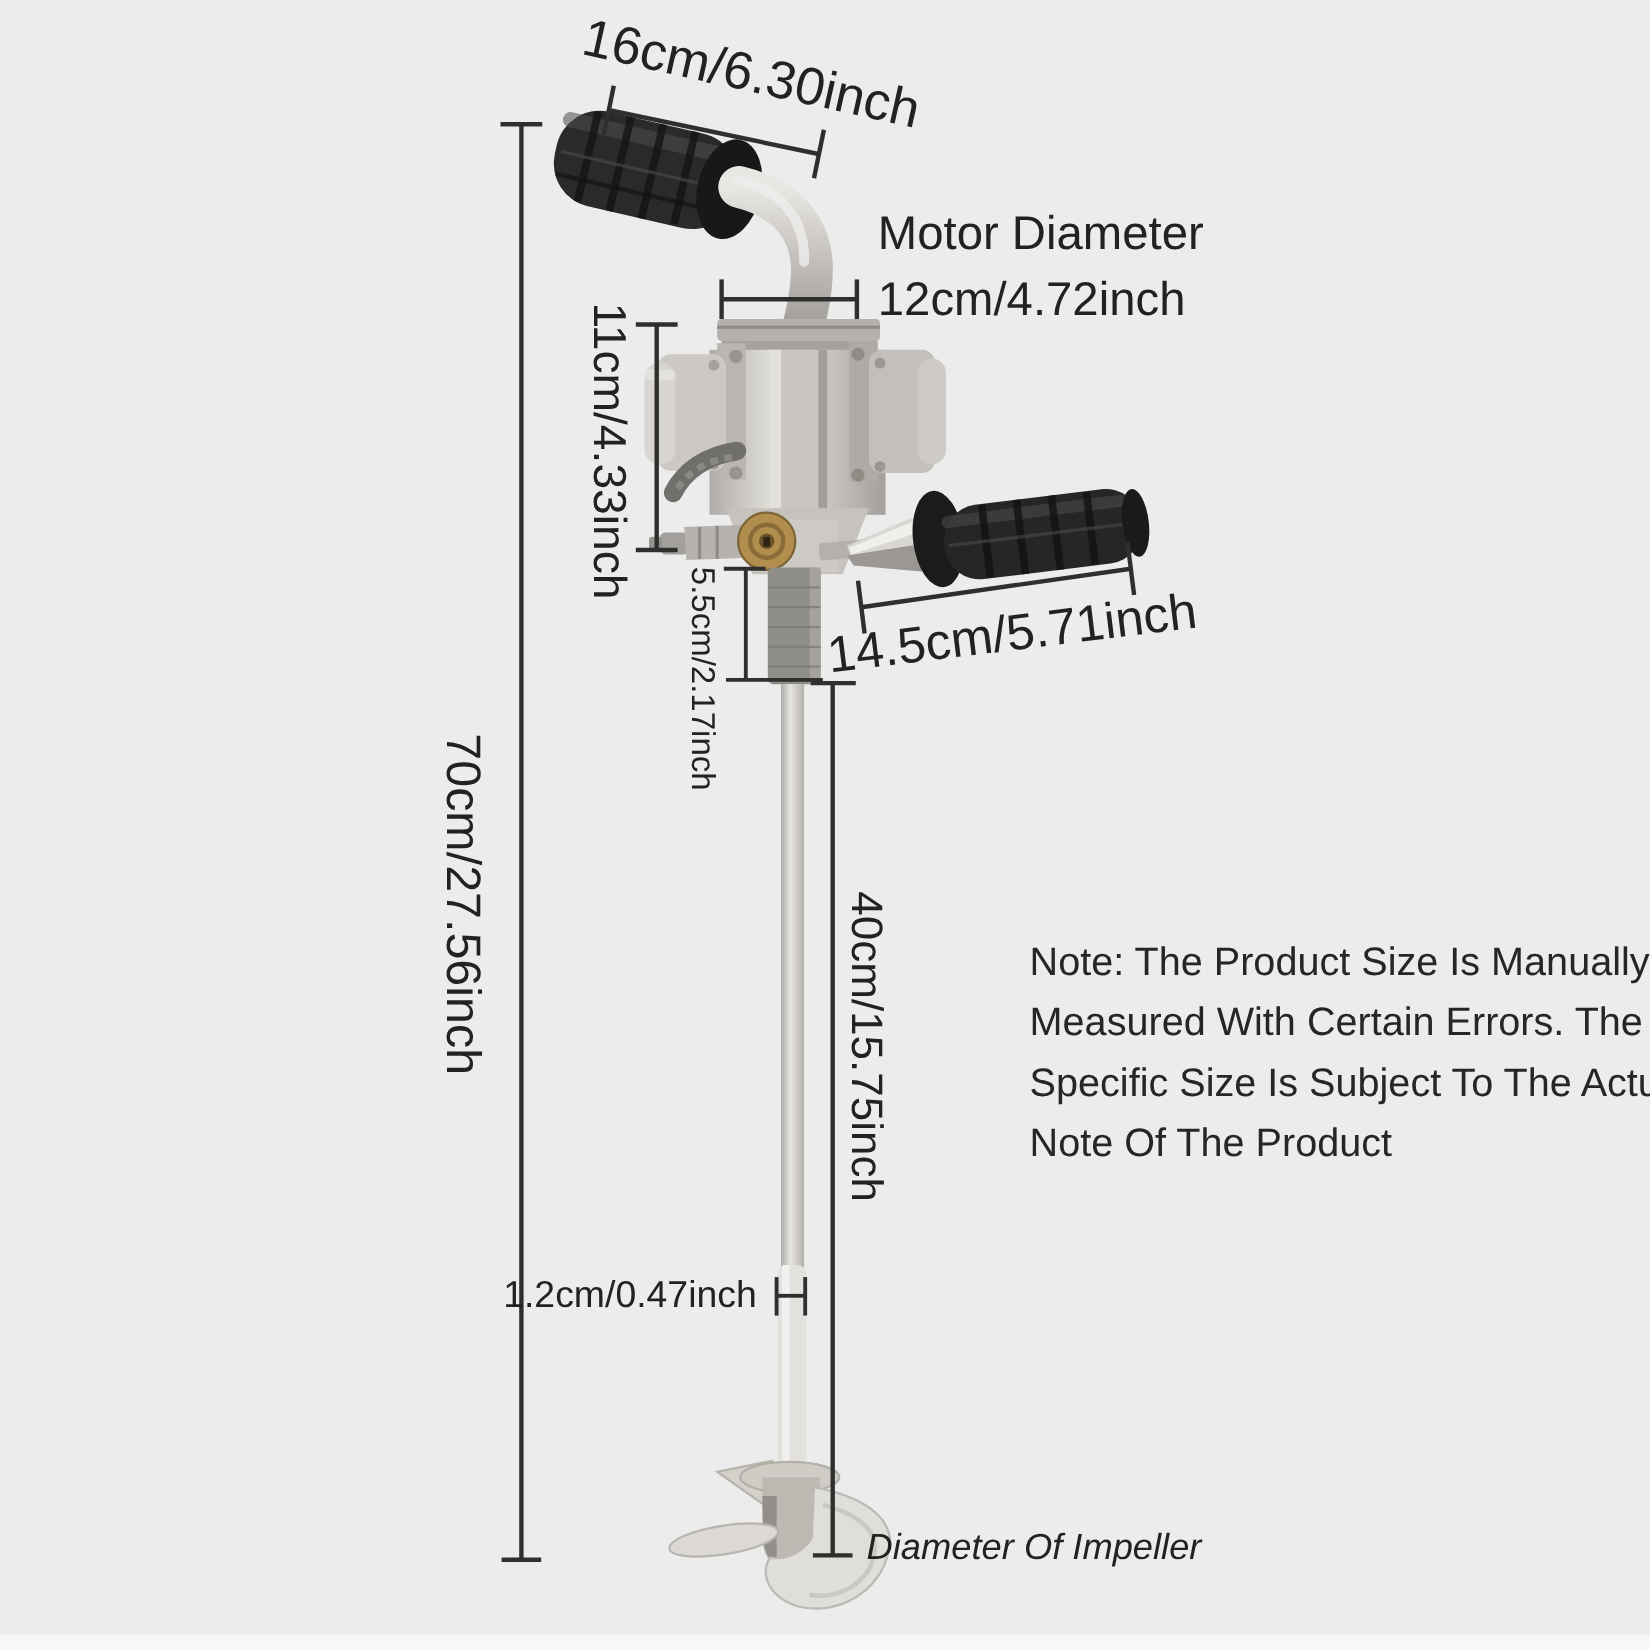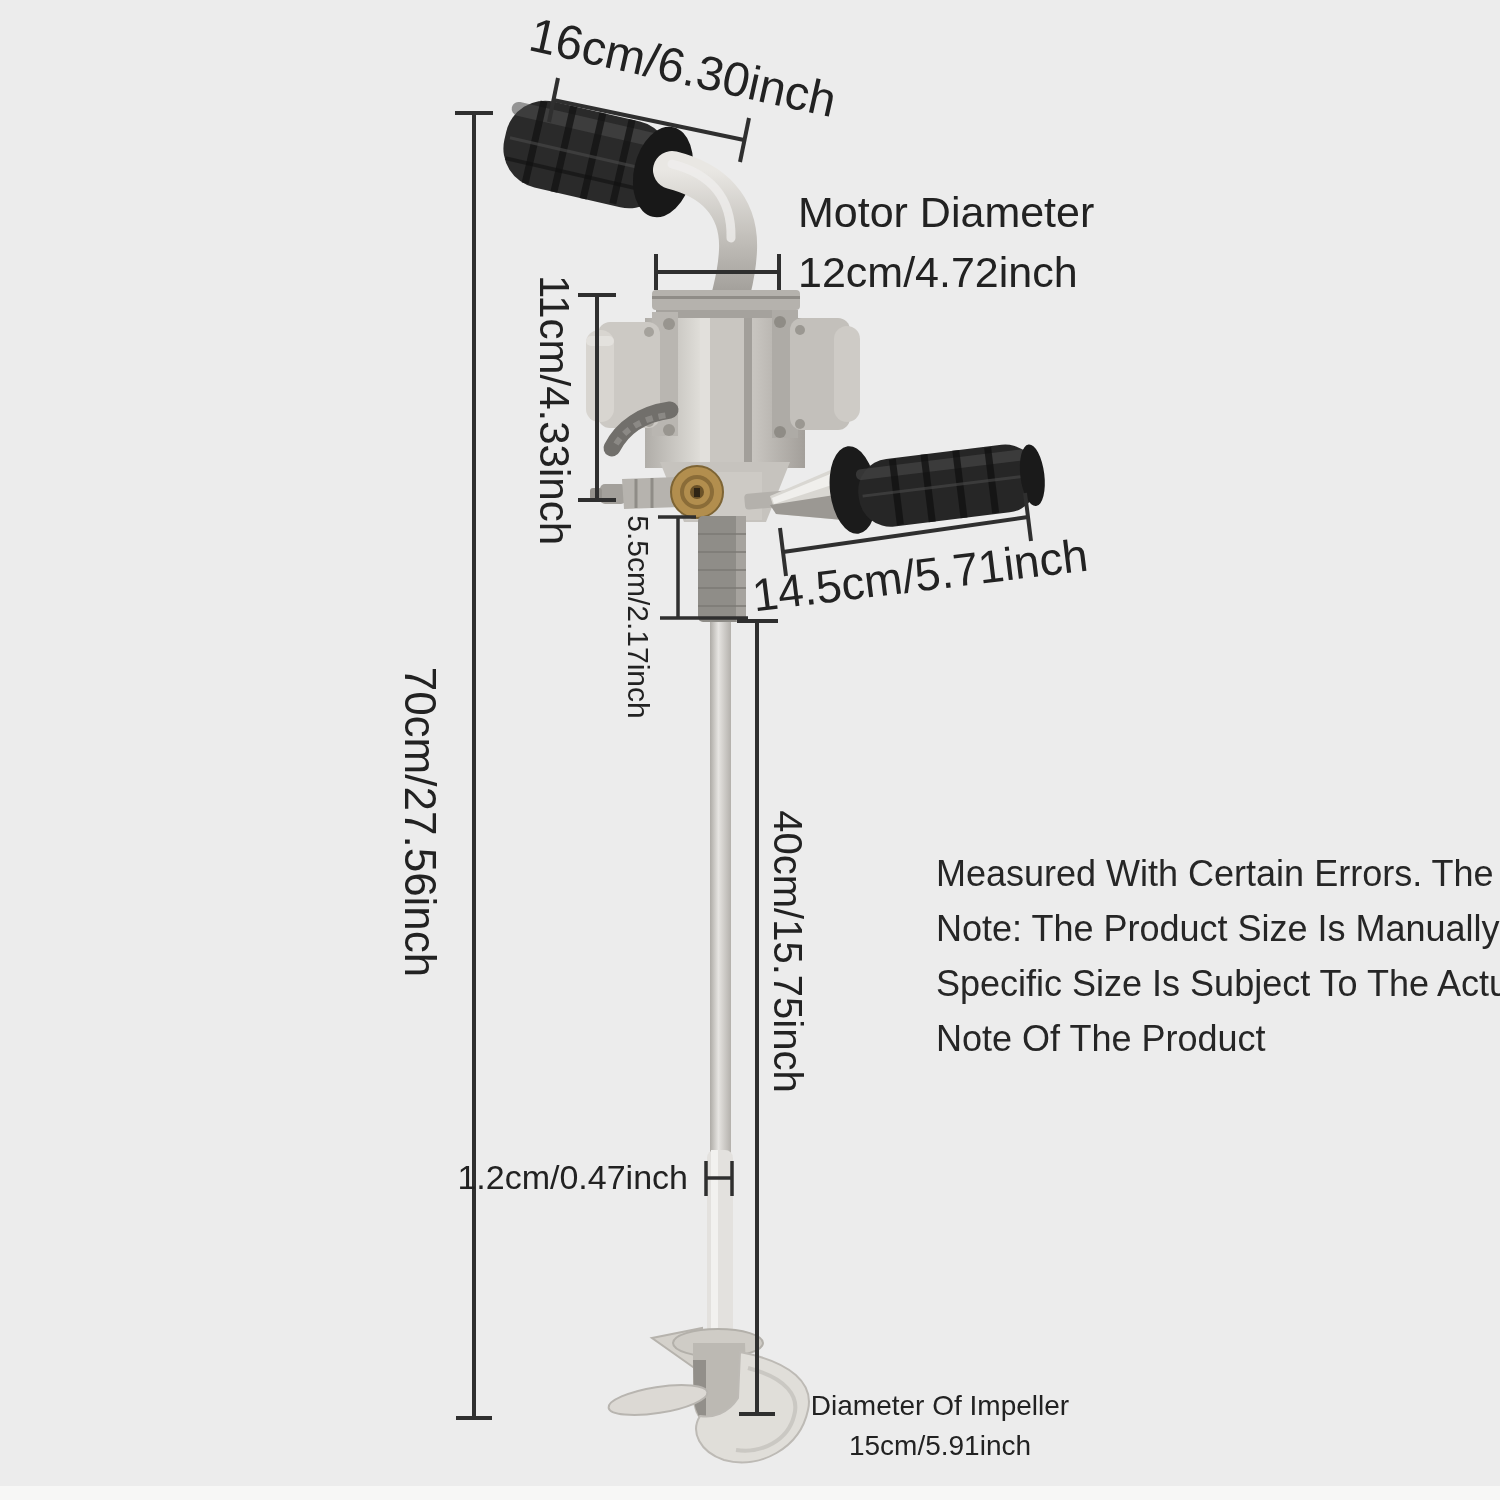--- a/index.html
+++ b/index.html
@@ -15,21 +15,21 @@
   .rot90{transform:rotate(90deg);}
   .dim16{left:513px;top:40px;width:340px;font-size:48px;transform:rotate(12.5deg);text-align:center;}
   .motorblock{left:798px;top:182px;width:340px;font-size:43px;line-height:60px;}
   .dim11{left:389px;top:386px;width:330px;font-size:42px;text-align:center;}
   .dim55{left:518px;top:600px;width:240px;font-size:30px;text-align:center;}
   .dim145{left:750px;top:548px;width:340px;font-size:46px;transform:rotate(-7deg);text-align:center;}
   .dim70{left:240px;top:797px;width:360px;font-size:44px;text-align:center;}
   .dim40{left:607px;top:929px;width:360px;font-size:40px;text-align:center;}
   .dim12shaft{left:448px;top:1158px;width:240px;font-size:34px;text-align:right;}
   .note{left:936px;top:846px;width:545px;font-size:36px;line-height:55px;color:#262626;}
-  .impcap{left:775px;top:1386px;width:330px;font-size:28px;line-height:40px;text-align:center;}
+  .impcap{left:775px;top:1386px;width:330px;font-size:33px;line-height:40px;text-align:center;font-style:italic;}
 </style>
 </head>
 <body>
 
 <div class="canvas">
 
   <div class="bottom-band"></div>
 
   <svg class="scene" width="1500" height="1500" viewBox="0 0 1500 1500">
     <defs>
@@ -235,24 +235,23 @@
 
   <div class="lbl dim145">14.5cm/5.71inch</div>
 
   <div class="lbl dim70 rot90">70cm/27.56inch</div>
 
   <div class="lbl dim40 rot90">40cm/15.75inch</div>
 
   <div class="lbl dim12shaft">1.2cm/0.47inch</div>
 
   <div class="lbl note">
+    <div>Note: The Product Size Is Manually</div>
     <div>Measured With Certain Errors. The</div>
-    <div>Note: The Product Size Is Manually</div>
     <div>Specific Size Is Subject To The Actual</div>
     <div>Note Of The Product</div>
   </div>
 
   <div class="lbl impcap">
     <div>Diameter Of Impeller</div>
-    <div>15cm/5.91inch</div>
   </div>
 
 </div>
 
 </body></html>

